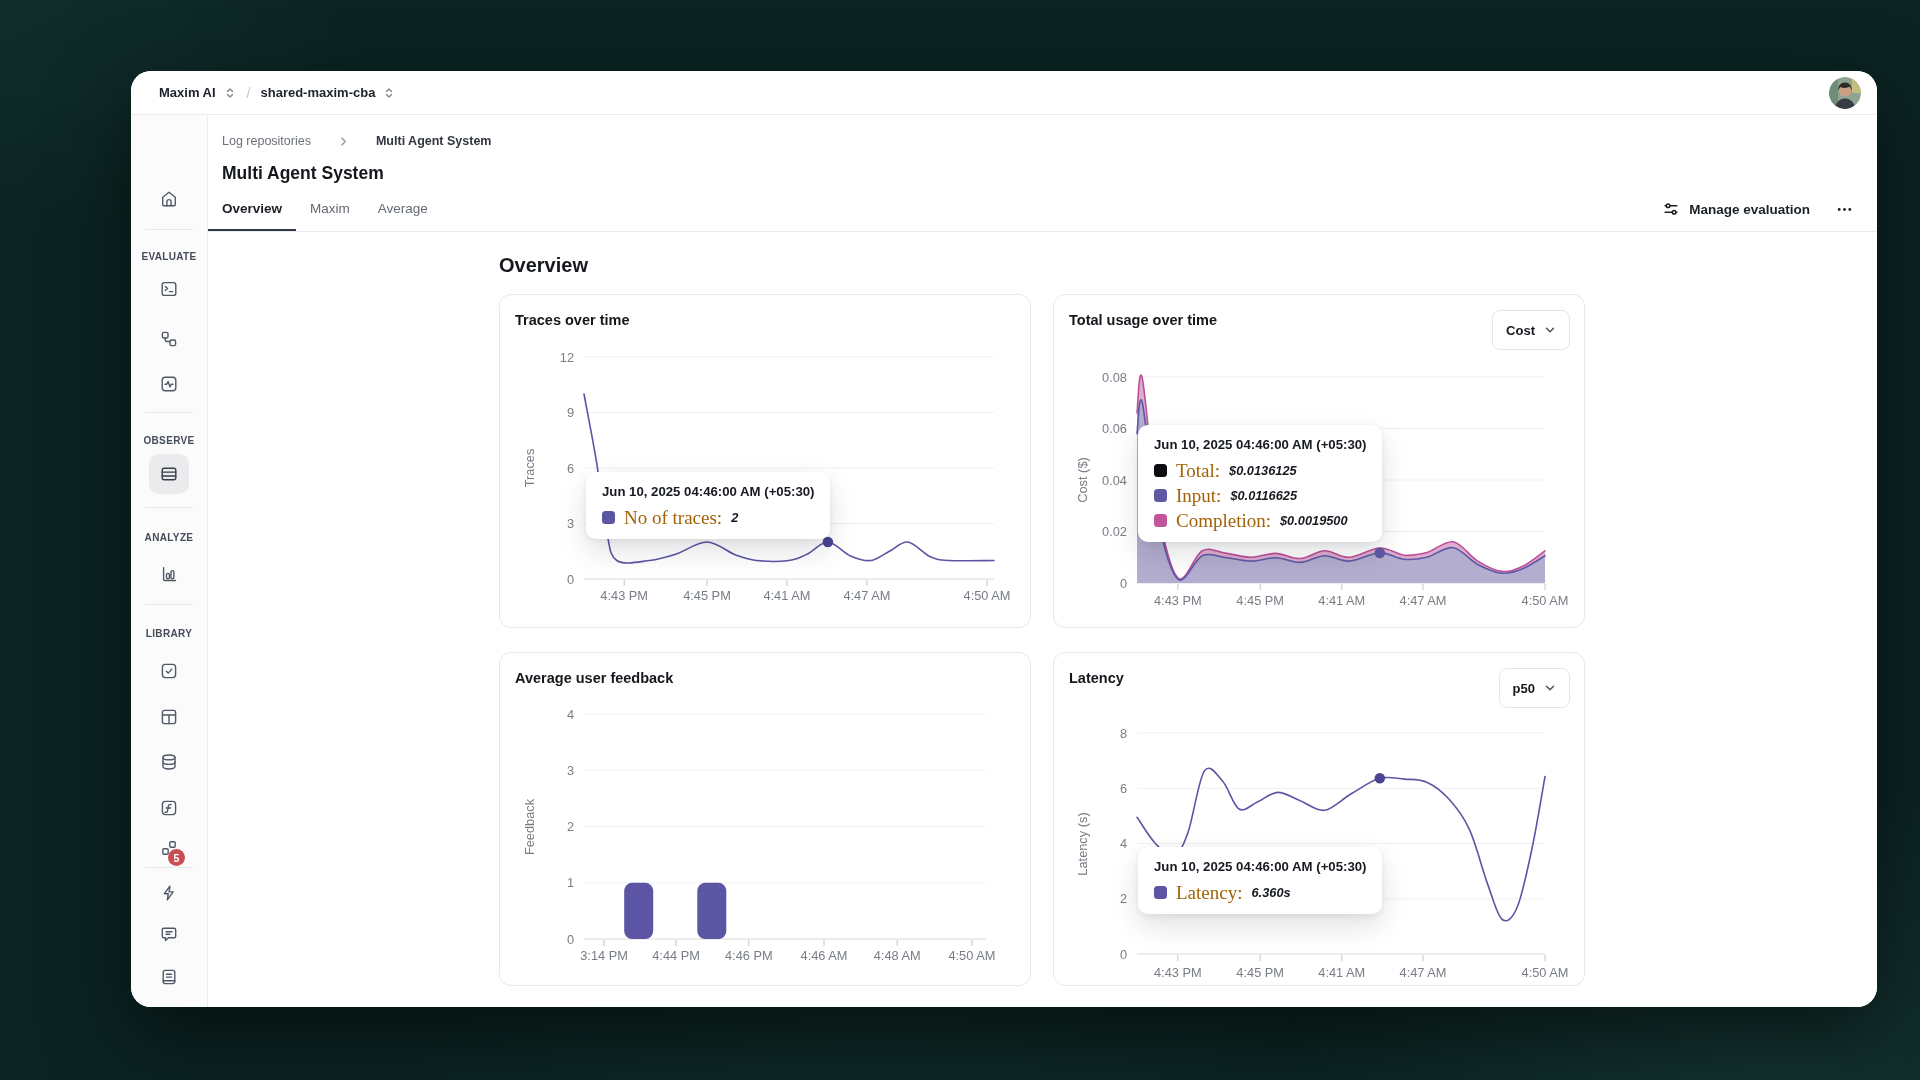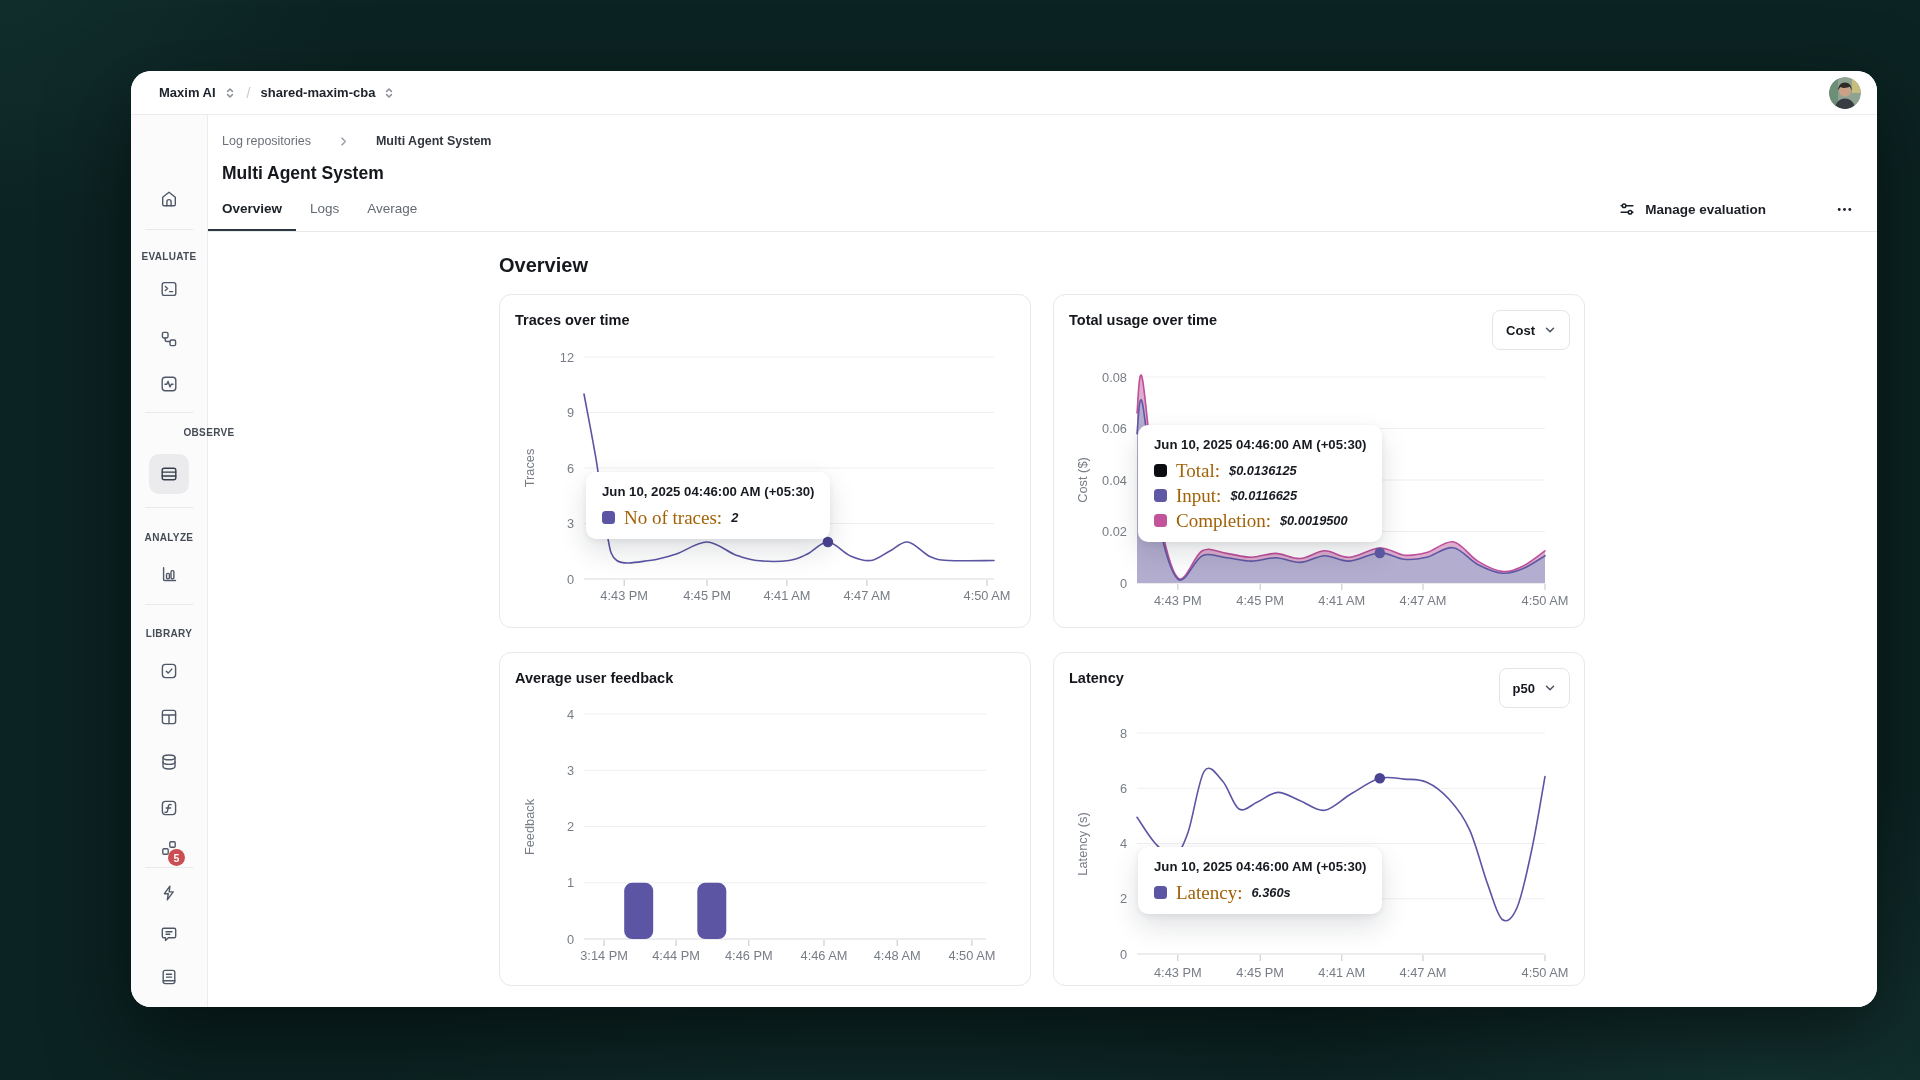--- a/index.html
+++ b/index.html
@@ -63,21 +63,21 @@
   .page-title{padding:12px 24px 0 15px;font-size:17.5px;font-weight:700;color:#14171c;line-height:26px;}
   .tabs-row{
     display:flex;align-items:center;margin-top:14px;padding:0 24px 0 1px;
     border-bottom:1px solid #e9eaec;
   }
   .tab{
     padding:0 14px 13px;margin-bottom:-1px;font-size:13.5px;font-weight:500;color:#646a73;
     border-bottom:2.5px solid transparent;cursor:pointer;
   }
   .tab.active{color:#1b2027;font-weight:700;border-bottom-color:#2d3844;}
-  .hdr-right{margin-left:auto;display:flex;align-items:center;padding-bottom:13px;gap:44px;}
+  .hdr-right{margin-left:auto;display:flex;align-items:center;padding-bottom:13px;}
   .manage-eval{display:flex;align-items:center;gap:9px;font-size:13.5px;font-weight:600;color:#1b2027;cursor:pointer;}
   .more-btn{margin-left:26px;display:flex;align-items:center;cursor:pointer;color:#1d222b;}
   
   .main{padding-top:13px;}
   .head-row{width:1086px;margin:0 auto;height:40px;display:flex;align-items:center;}
   .overview-h{font-size:20px;font-weight:700;color:#15181d;}
   .head-actions{margin-left:auto;display:flex;gap:15px;}
   .btn{
     display:flex;align-items:center;gap:9px;height:38px;padding:0 14px;box-sizing:border-box;
     background:#fff;border:1px solid #e3e4e7;border-radius:8px;cursor:pointer;
@@ -180,21 +180,21 @@
           <path d="M6.2 9v1.7c0 1 .8 1.8 1.8 1.8H11"></path>
         </svg>
       </div>
       <div class="side-item" style="top: 249px;">
         <svg width="20" height="20" viewBox="0 0 20 20" fill="none" stroke="currentColor" stroke-width="1.4" stroke-linecap="round" stroke-linejoin="round">
           <rect x="3.2" y="3.2" width="13.6" height="13.6" rx="3"></rect>
           <path d="M6 10.3h1.8l1.3-2.9 1.9 5.5 1.3-2.6H14"></path>
         </svg>
       </div>
       <div class="side-div" style="top: 297px;"></div>
-      <div class="side-label" style="top: 312px; padding-left: 40px;">OBSERVE</div>
+      <div class="side-label" style="top: 320px;">OBSERVE</div>
       <div class="side-item active" style="top: 339px;">
         <svg width="20" height="20" viewBox="0 0 20 20" fill="none" stroke="currentColor" stroke-width="1.4" stroke-linecap="round" stroke-linejoin="round">
           <rect x="3.2" y="4.2" width="13.6" height="11.6" rx="2"></rect>
           <path d="M3.2 8.1h13.6M3.2 12h13.6"></path>
         </svg>
       </div>
       <div class="side-div" style="top: 392px;"></div>
       <div class="side-label" style="top: 417px;">ANALYZE</div>
       <div class="side-item" style="top: 439px;">
         <svg width="20" height="20" viewBox="0 0 20 20" fill="none" stroke="currentColor" stroke-width="1.4" stroke-linecap="round" stroke-linejoin="round">
@@ -267,21 +267,21 @@
         <svg width="13" height="13" viewBox="0 0 14 14" fill="none" stroke="currentColor" stroke-width="1.6" stroke-linecap="round" stroke-linejoin="round">
             <path d="M5.3 3.4 9 7l-3.7 3.6"></path>
           </svg>
       </span>
       <span class="crumb-current">Multi Agent System</span>
     </div>
     <div class="page-title">Multi Agent System</div>
 
     <div class="tabs-row">
       <span class="tab active">Overview</span>
-      <span class="tab">Logs</span>
+      <span class="tab">Maxim</span>
       <span class="tab">Average</span>
       <div class="hdr-right">
         <div class="manage-eval">
           <span style="display:flex">
             <svg width="18" height="18" viewBox="0 0 18 18" fill="none" stroke="currentColor" stroke-width="1.5" stroke-linecap="round">
                 <path d="M3.1 5.7h1.1"></path>
                 <circle cx="6.1" cy="5.7" r="1.8"></circle>
                 <path d="M8.1 5.7h6.8"></path>
                 <path d="M3.1 12.3h7.1"></path>
                 <circle cx="12.1" cy="12.3" r="1.8"></circle>

